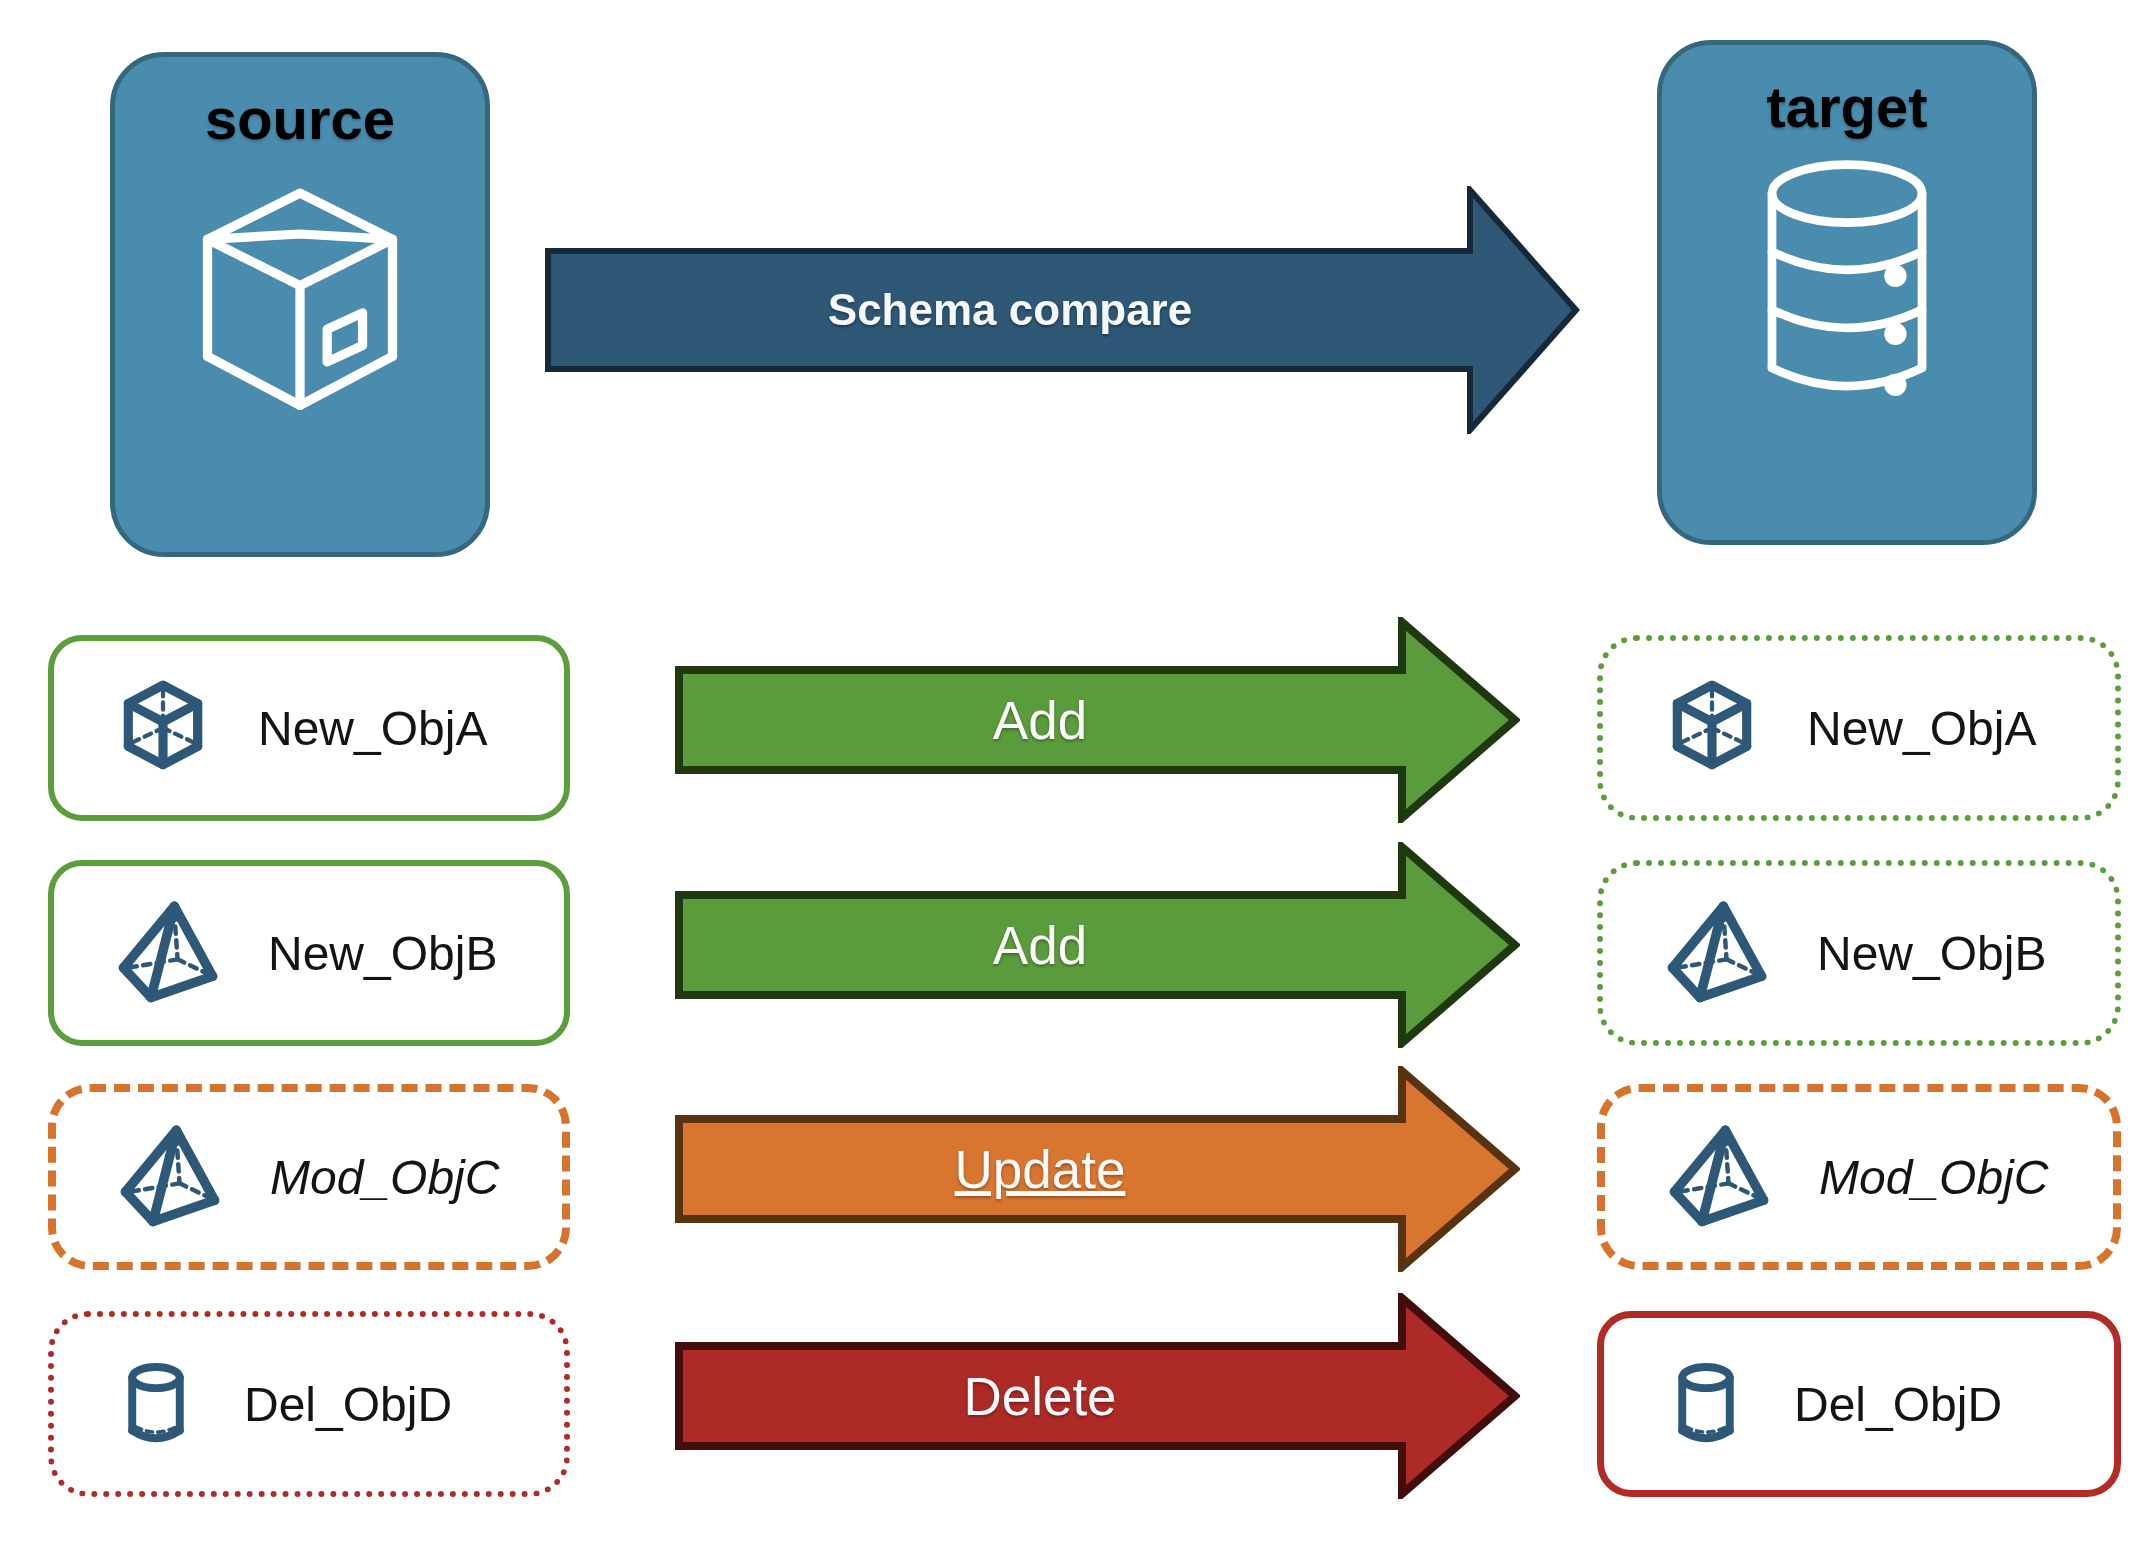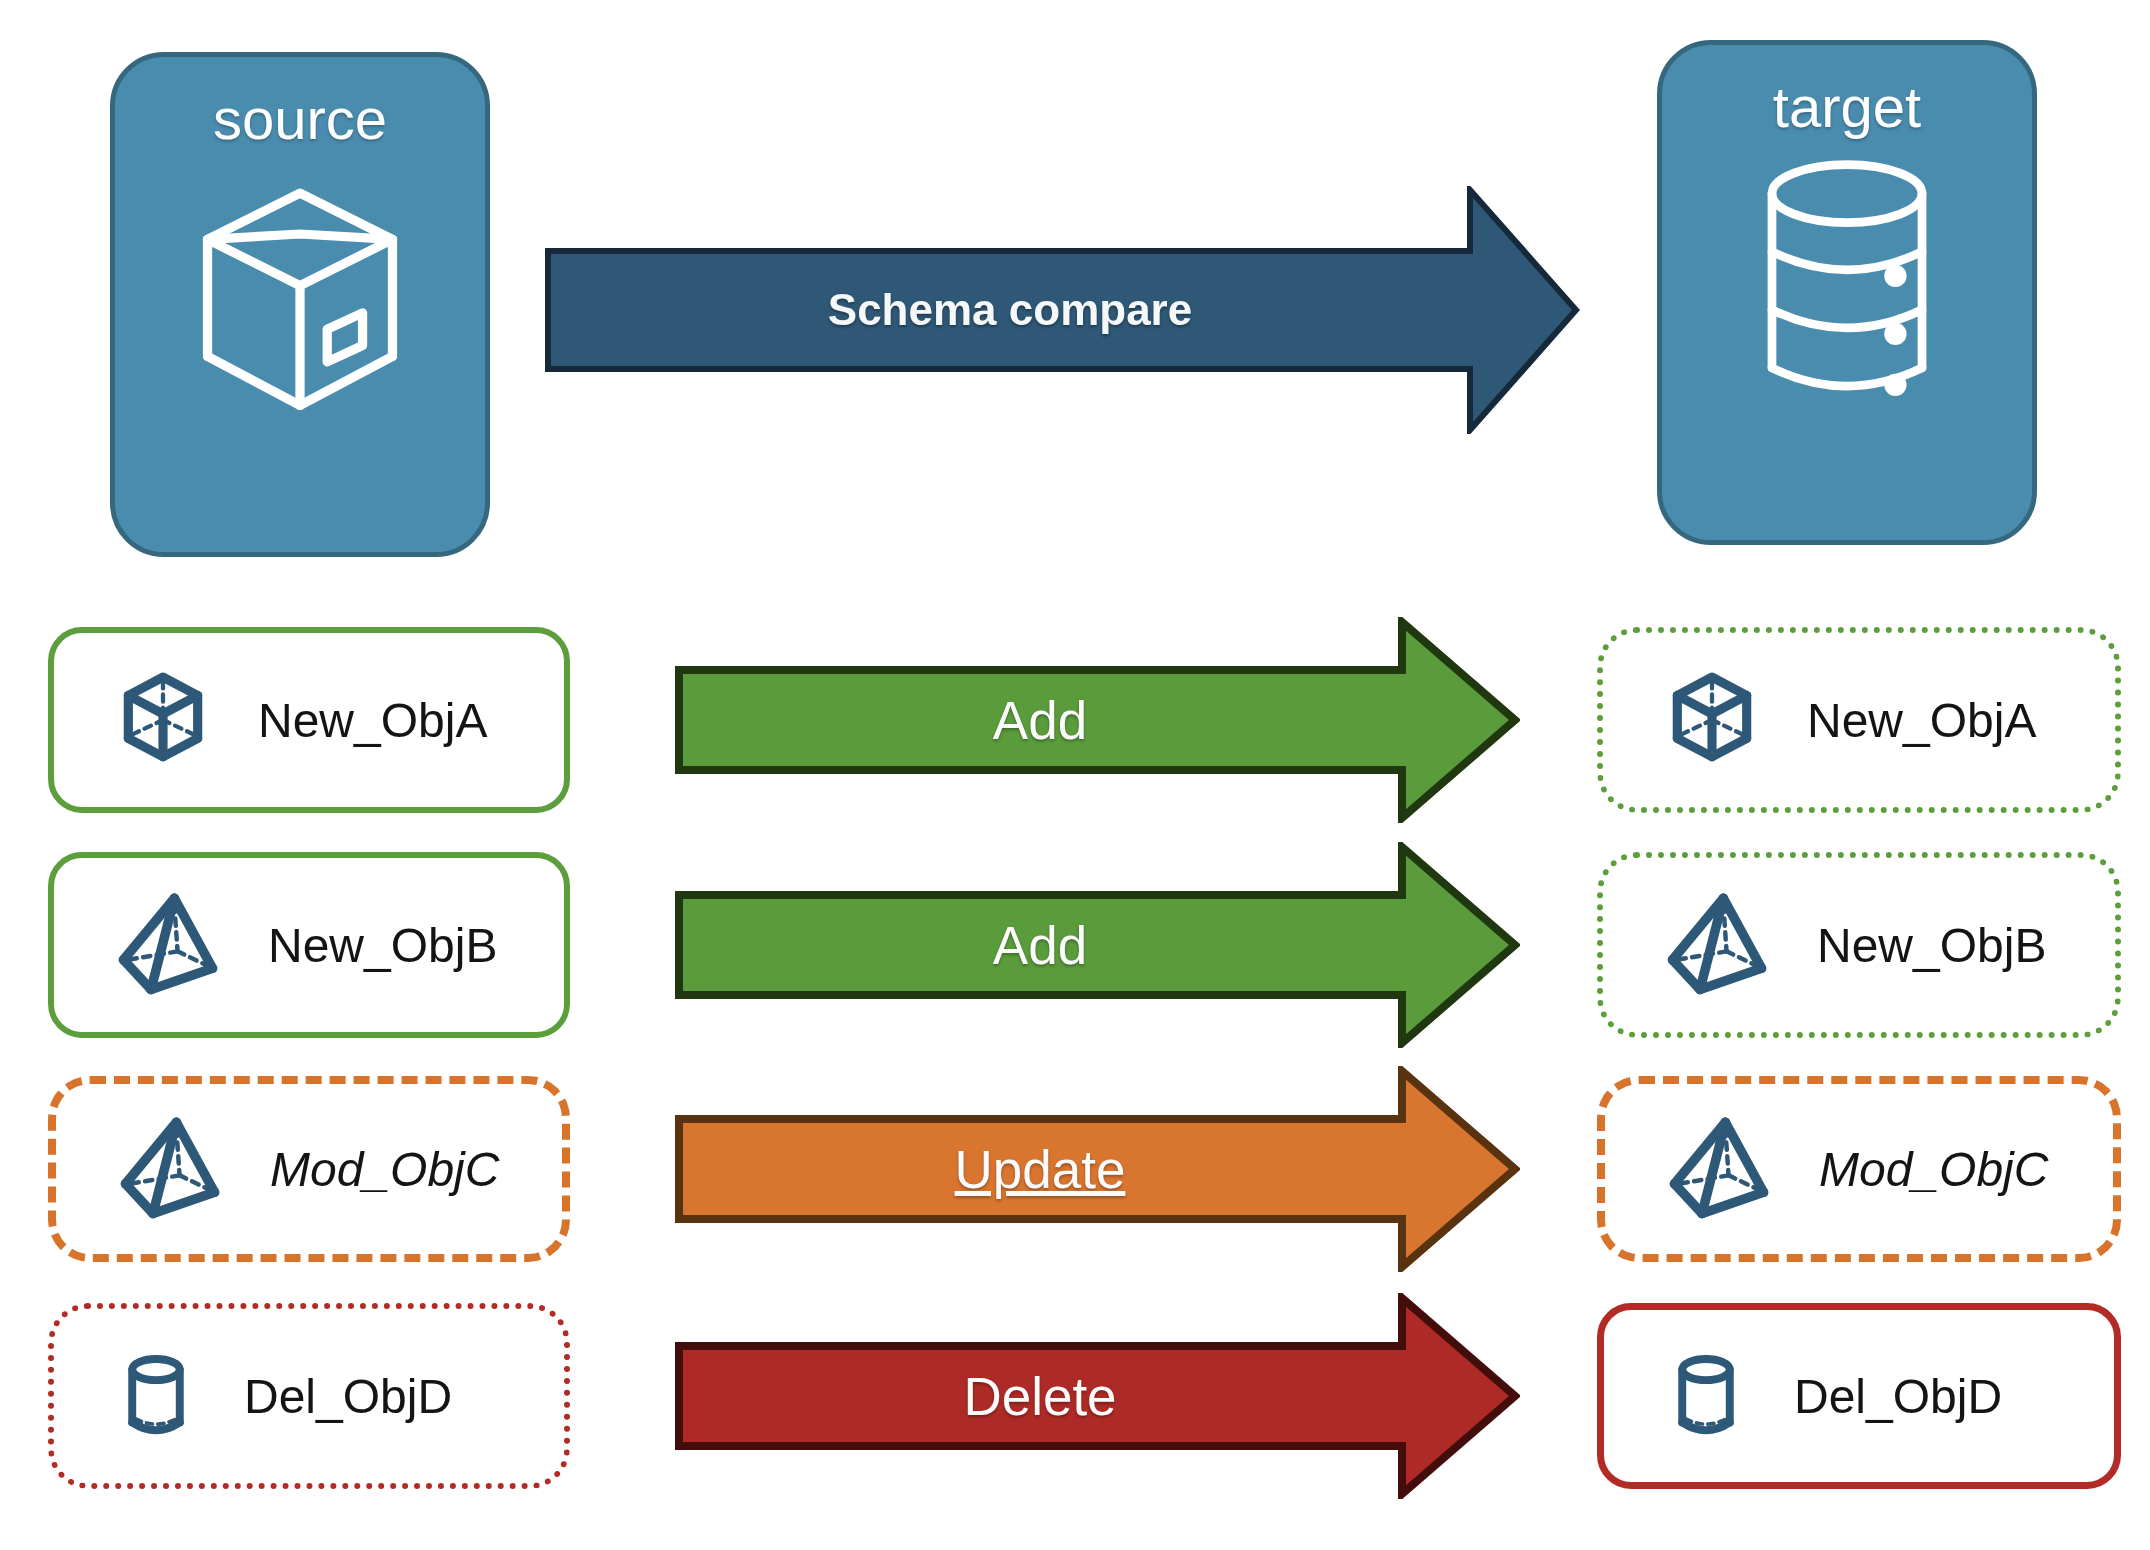--- a/index.html
+++ b/index.html
@@ -17,42 +17,42 @@
     background:#4A8CAE;
     border:5px solid #35687F;
     border-radius:54px;
     box-sizing:border-box;
     display:flex;flex-direction:column;align-items:center;
   }
   .panel-source{left:110px;top:52px;}
   .panel-target{left:1657px;top:40px;}
   .panel-title{
     margin-top:28px;
-    font-size:58px;font-weight:normal;color:#ffffff;
+    font-size:58px;font-weight:bold;color:#000000;
     text-shadow:0 2px 3px rgba(0,0,0,0.25);
   }
   .panel-icon{margin-top:14px;}
   
   .compare-arrow{position:absolute;left:545px;top:186px;}
   .compare-arrow-label{
     position:absolute;left:545px;top:186px;width:930px;height:248px;
     display:flex;align-items:center;justify-content:center;
     font-size:44px;color:#f5f7f9;
     text-shadow:0 2px 3px rgba(0,0,0,0.35);
     font-weight:bold;
   }
   
   .obj-box{
     position:absolute;
     height:186px;width:522px;
     box-sizing:border-box;
     border-radius:34px;
     background:#ffffff;
     display:flex;align-items:center;
-    padding-left:58px;gap:44px;
+    padding-left:58px;gap:44px;margin-top:8px;
   }
   .obj-box.right{width:524px;}
   .obj-label{font-size:48px;color:#141414;}
   .solid-green{border:6px solid #5C9E3B;}
   .dotted-green{border:6px dotted #5C9E3B;border-radius:40px;}
   .dashed-orange{border:8px dashed #D8732C;border-radius:42px;font-style:italic;}
   .dotted-red{border:6px dotted #B22B25;border-radius:40px;}
   .solid-red{border:7px solid #B22B25;}
   .row-arrow{position:absolute;left:675px;}
   .row-arrow-label{

